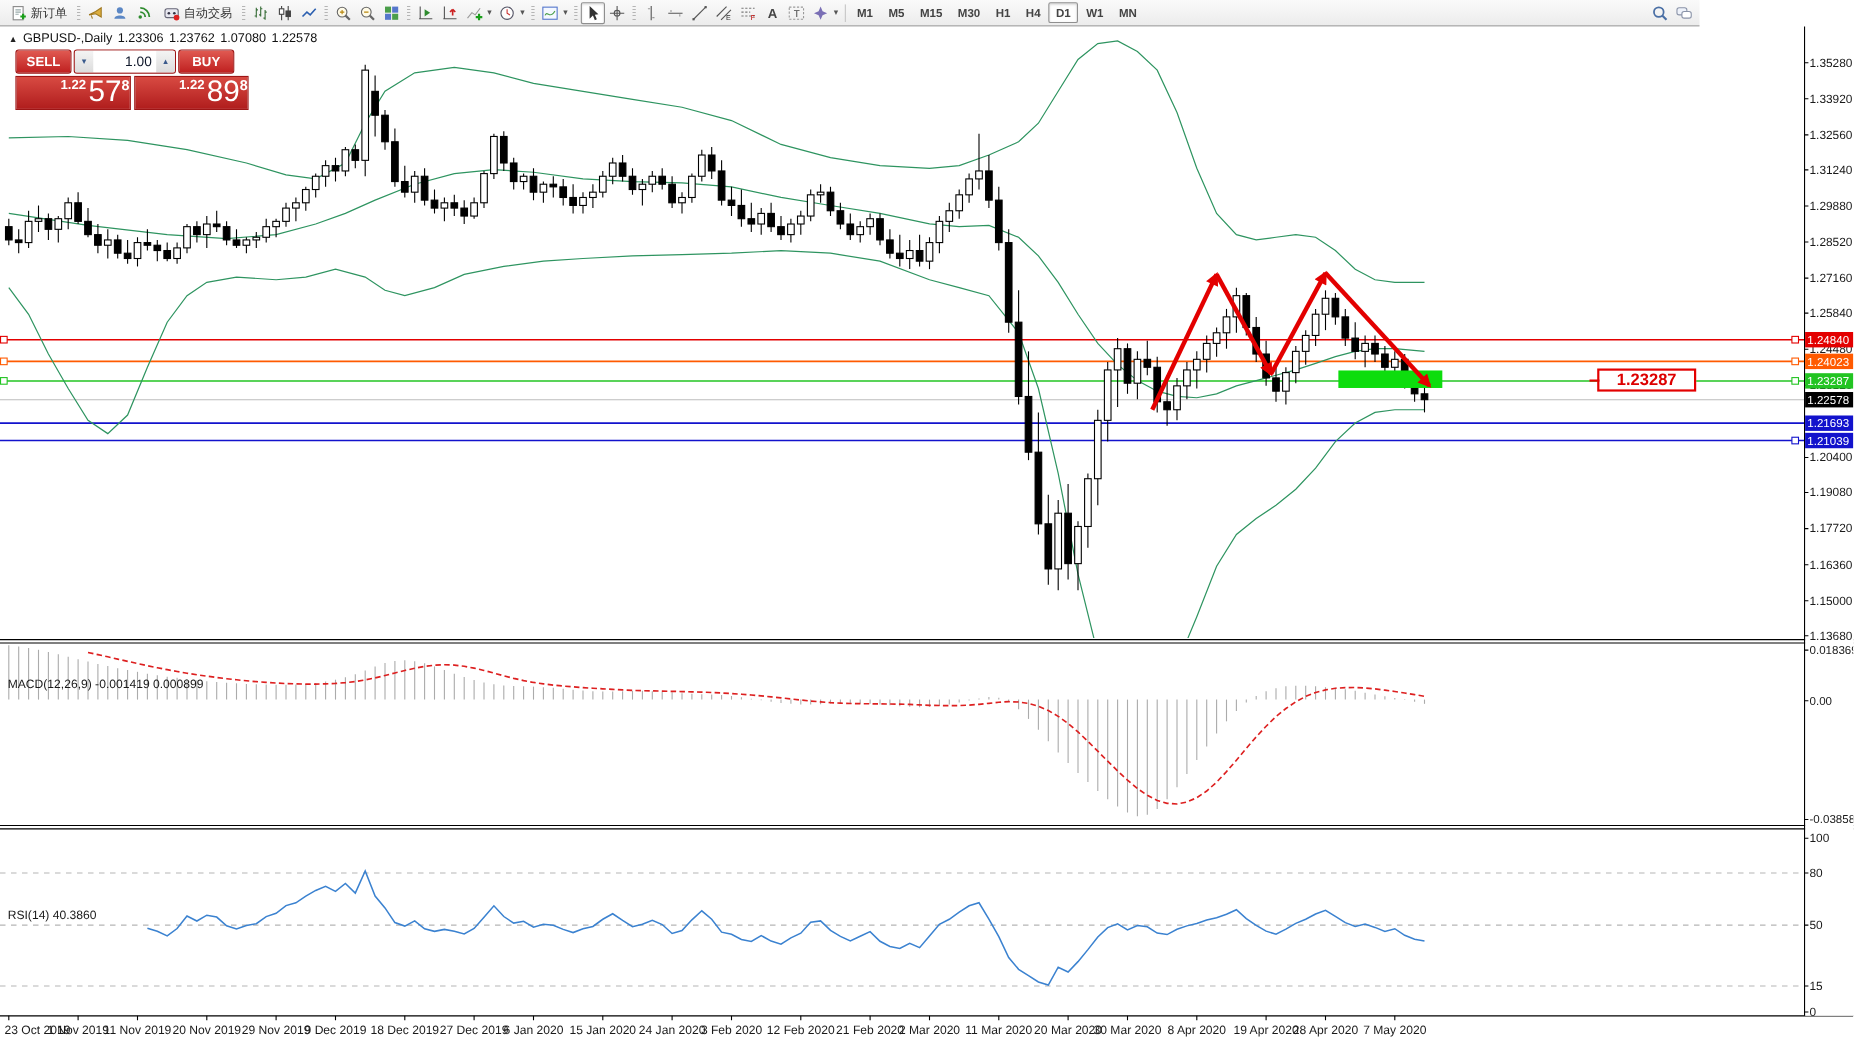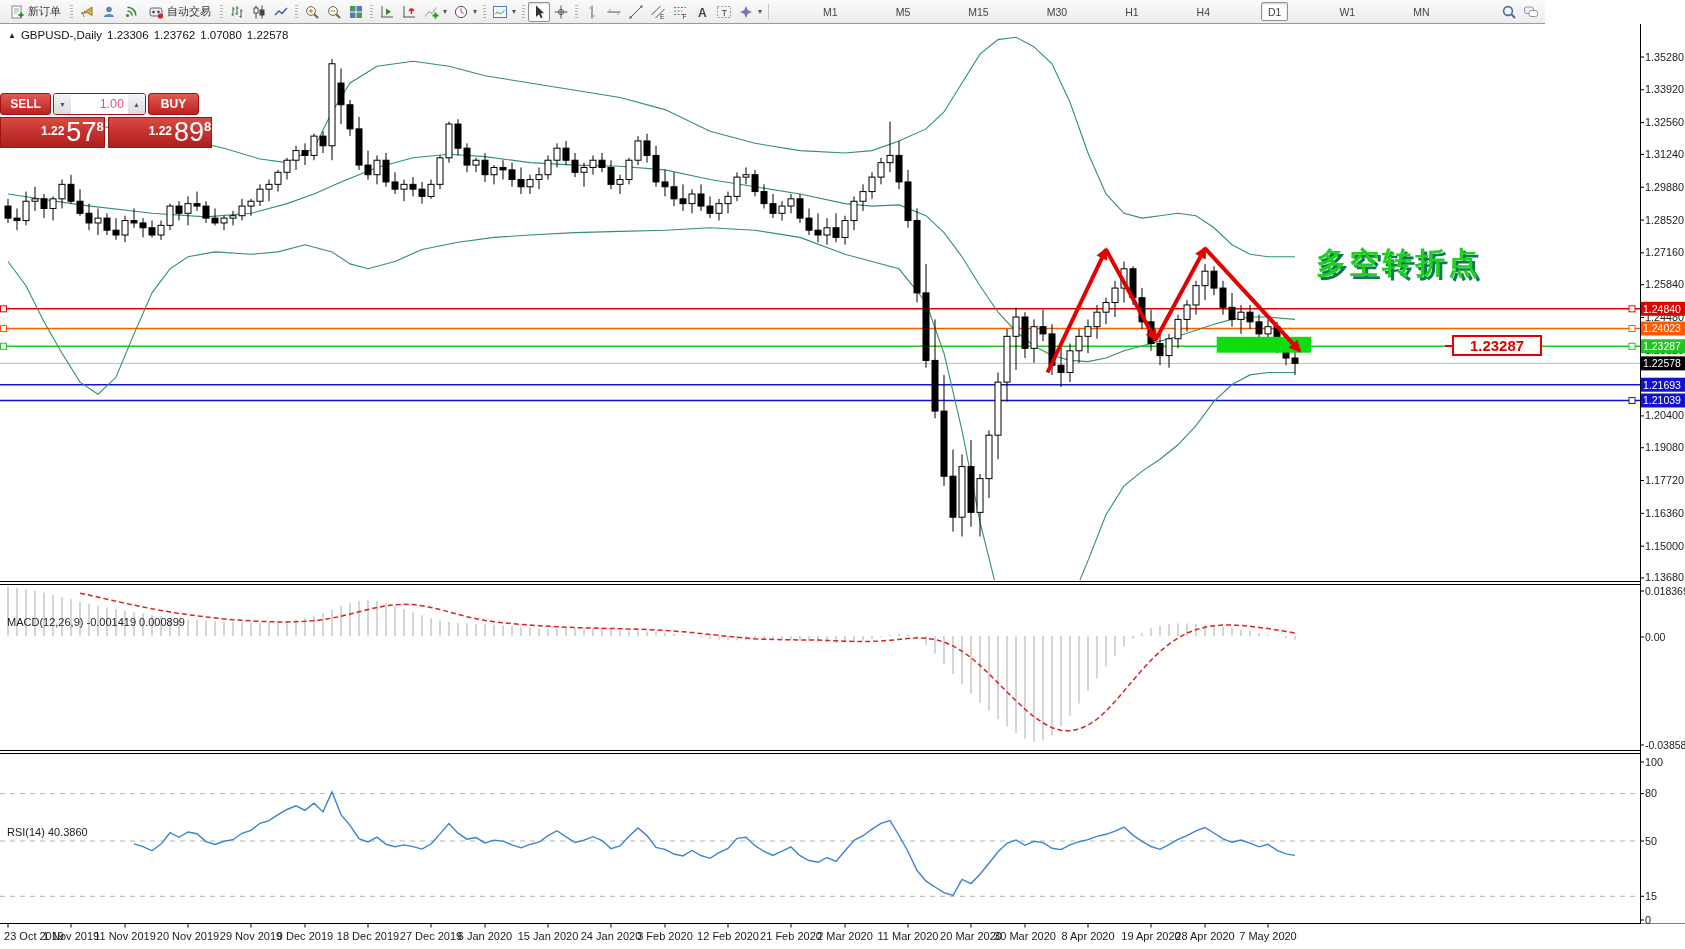--- a/index.html
+++ b/index.html
@@ -10,50 +10,50 @@
   
   #toolbar { position:relative; z-index:10; height:24px; width:100%;
     background:linear-gradient(#fafafa,#ececec); border-bottom:1px solid #9a9a9a;
     display:flex; align-items:center; padding:0 3px; }
   .tbtn { height:20px; min-width:22px; display:flex; align-items:center; justify-content:center;
     gap:3px; padding:0 2px; border:1px solid transparent; border-radius:2px; color:#333;
     font-size:11px; cursor:default; }
   .tbtn.labeled { padding:0 5px; }
   .tbtn.active { background:#fff; border:1px solid #8f8f8f; box-shadow:inset 0 1px 2px rgba(0,0,0,.15); }
   .tbtn svg { display:block; }
-  .tf { font-size:10.5px; font-weight:normal; color:#444; padding:0 6px; height:19px;
-    display:flex; align-items:center; border:1px solid transparent; border-radius:2px;margin-left:44px; }
+  .tf { font-size:10.5px; font-weight:bold; color:#444; padding:0 6px; height:19px;
+    display:flex; align-items:center; border:1px solid transparent; border-radius:2px; }
   .tf.active { background:#fdfdfd; border:1px solid #8f8f8f; box-shadow:inset 0 1px 2px rgba(0,0,0,.18);text-align:center; }
   .tsep { width:1px; height:16px; background:#c6c6c6; margin:0 3px; }
   .grip { width:3px; height:14px; margin:0 3px;
     background:repeating-linear-gradient(#b5b5b5 0 1px, transparent 1px 3px); }
   .caret { font-size:8px; color:#555; margin-left:1px; }
   .spacer { flex:1; }
 
   
   #chart-svg { position:absolute; left:0; top:0; z-index:1; }
 
   #chart-title { position:absolute; z-index:4; left:8px; top:29px; font-size:11.5px; color:#111;
     display:flex; gap:5px; align-items:center; white-space:nowrap; }
   #chart-title .tri { font-size:8px; color:#222; }
 
-  #trade-panel { position:absolute; z-index:4; left:0; top:45px; width:199px;margin-top:48px; }
+  #trade-panel { position:absolute; z-index:4; left:14px; top:45px; width:199px; }
   .tp-row1 { display:flex; height:22px; gap:2px; }
   .tp-btn { flex:0 0 51px; background:linear-gradient(#e05a52,#bf2020); color:#fff; font-weight:bold;
     font-size:12px; border:1px solid #9d1515; border-radius:3px; display:flex; align-items:center;
     justify-content:center; }
   .tp-vol { flex:1; display:flex; border:1px solid #9d1515; border-radius:3px; overflow:hidden;
     background:#fff; }
   .spin { width:17px; background:linear-gradient(#f4f4f4,#dcdcdc); border:0; font-size:7px; color:#3a5a8c;
     display:flex; align-items:center; justify-content:center; }
   .vol-input { flex:1; border:0; outline:0; text-align:right; font-size:12.5px; padding-right:4px;
-    font-family:"Liberation Sans", sans-serif; color:#ec4899; width:50px; }
+    font-family:"Liberation Sans", sans-serif; color:#0f172a; width:50px; }
   .tp-row2 { display:flex; gap:3px; margin-top:2px; height:31px; }
   .tp-price { flex:1; background:linear-gradient(#d84a42,#b01d1d); border:1px solid #9d1515;
-    color:#fff; display:flex; align-items:center; justify-content:center; padding-bottom:1px;padding-left:40px; }
+    color:#fff; display:flex; align-items:flex-start; justify-content:center; padding-bottom:1px;padding-left:40px; }
   .tp-price .small { font-size:12px; font-weight:bold; margin-bottom:3px; }
   .tp-price .big { font-size:27px; font-weight:normal; line-height:26px; margin-left:2px; }
   .tp-price .sup { font-size:13px; font-weight:bold; margin-bottom:12px; }
 
   .ind-label { position:absolute; z-index:3; left:7px; font-size:11px; color:#1a1a1a; white-space:nowrap;margin-top:28px; }
 
   #annotation { position:absolute; z-index:3; left:1316px; top:243px; font-size:30px; font-weight:bold;
     letter-spacing:3px; color:#1fd11f; text-shadow:3px 3px 0 #0d7a50; white-space:nowrap; }
 
   #callout { position:absolute; z-index:3; left:1452px; top:335px; width:90px; height:21px;
@@ -898,16 +898,15 @@
         <span class="small">1.22</span>
         <span class="big">89</span>
         <span class="sup">8</span>
       </div>
     </div>
   </div>
 
   <div class="ind-label" style="top:588px">MACD(12,26,9) -0.001419 0.000899</div>
   <div class="ind-label" style="top:798px">RSI(14) 40.3860</div>
 
-  <div id="annotation">多空转折点</div>
   <div id="callout">1.23287</div>
 
 </div>
 
 </body></html>

